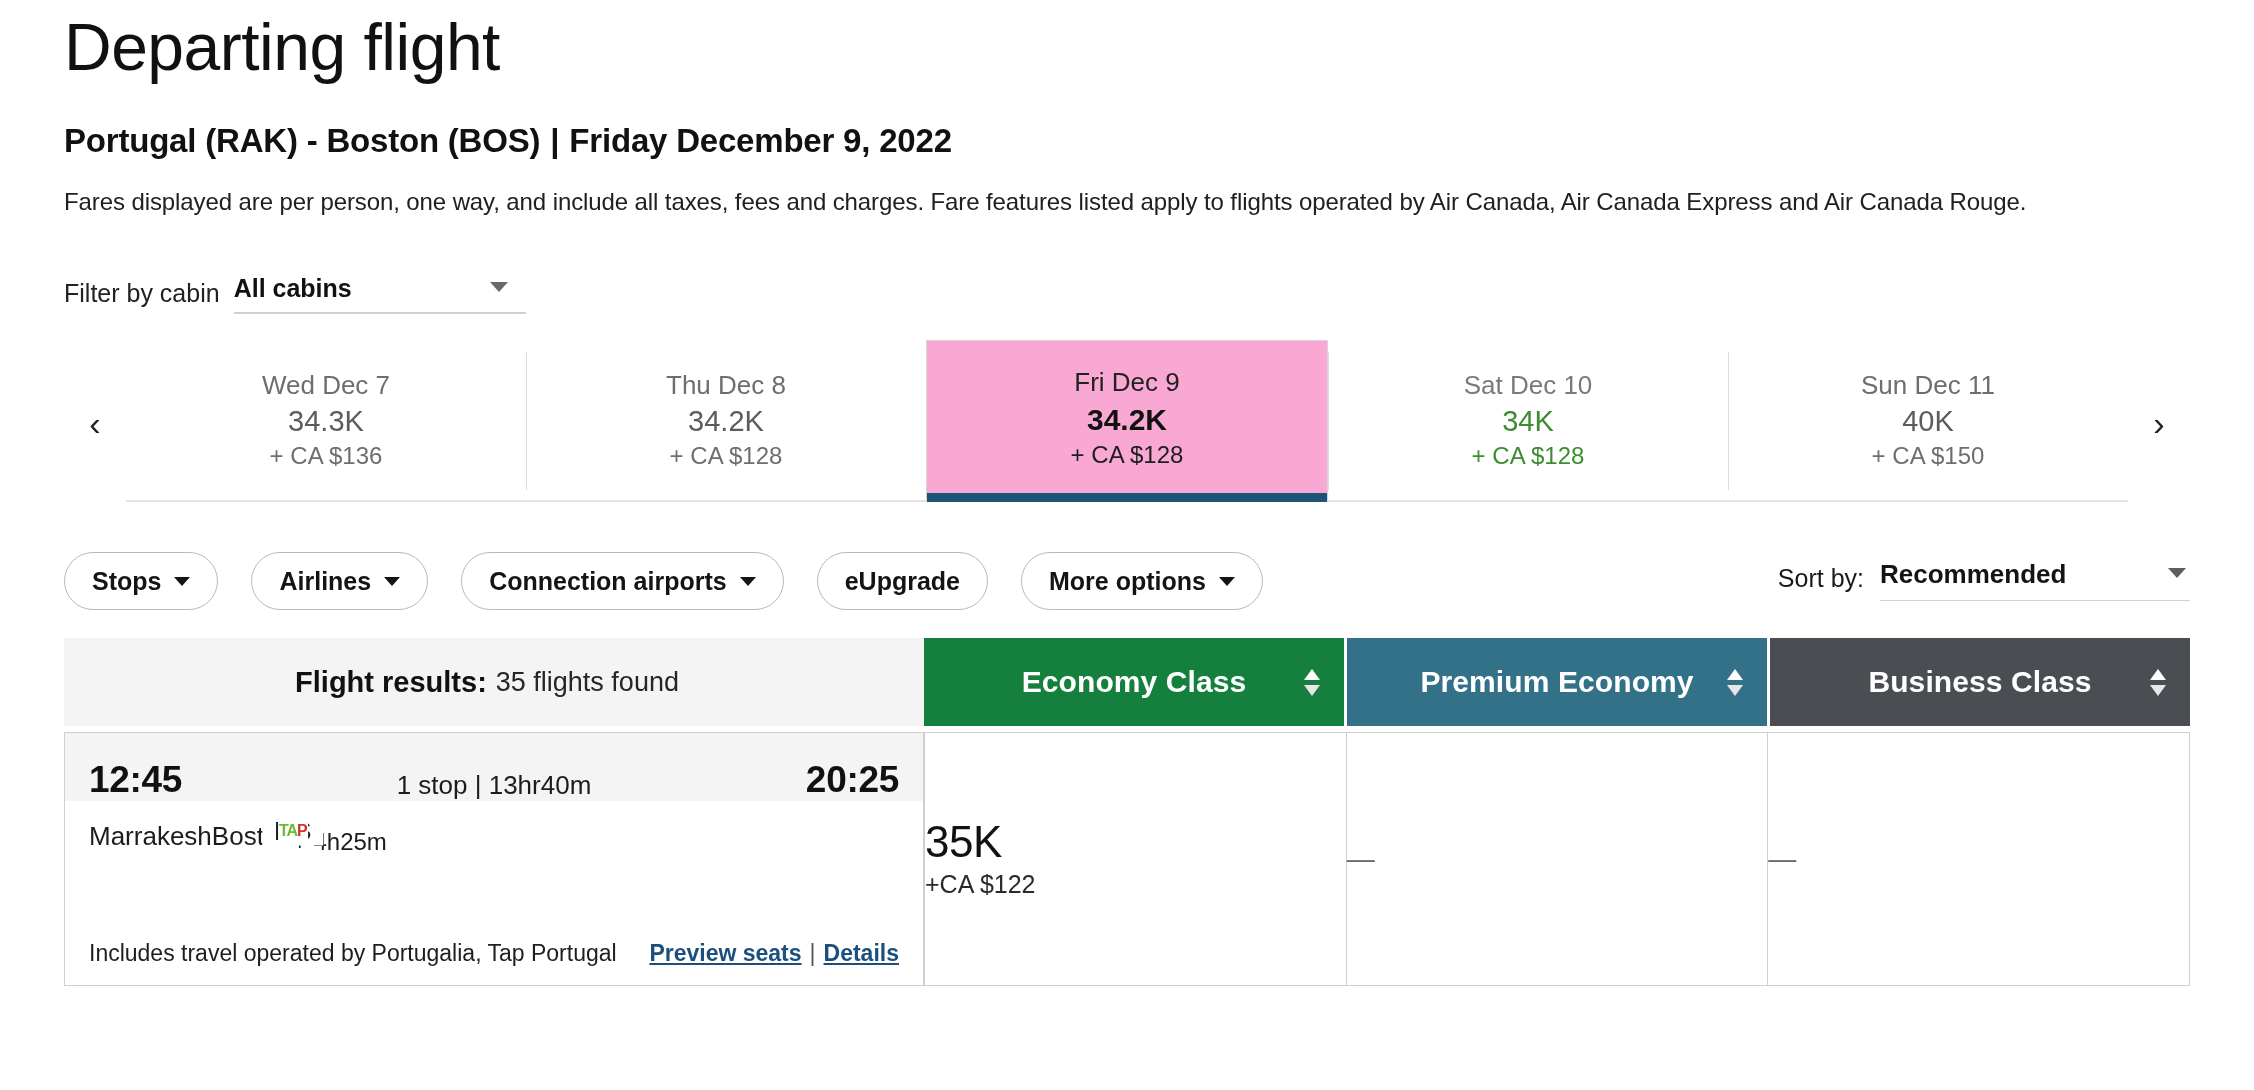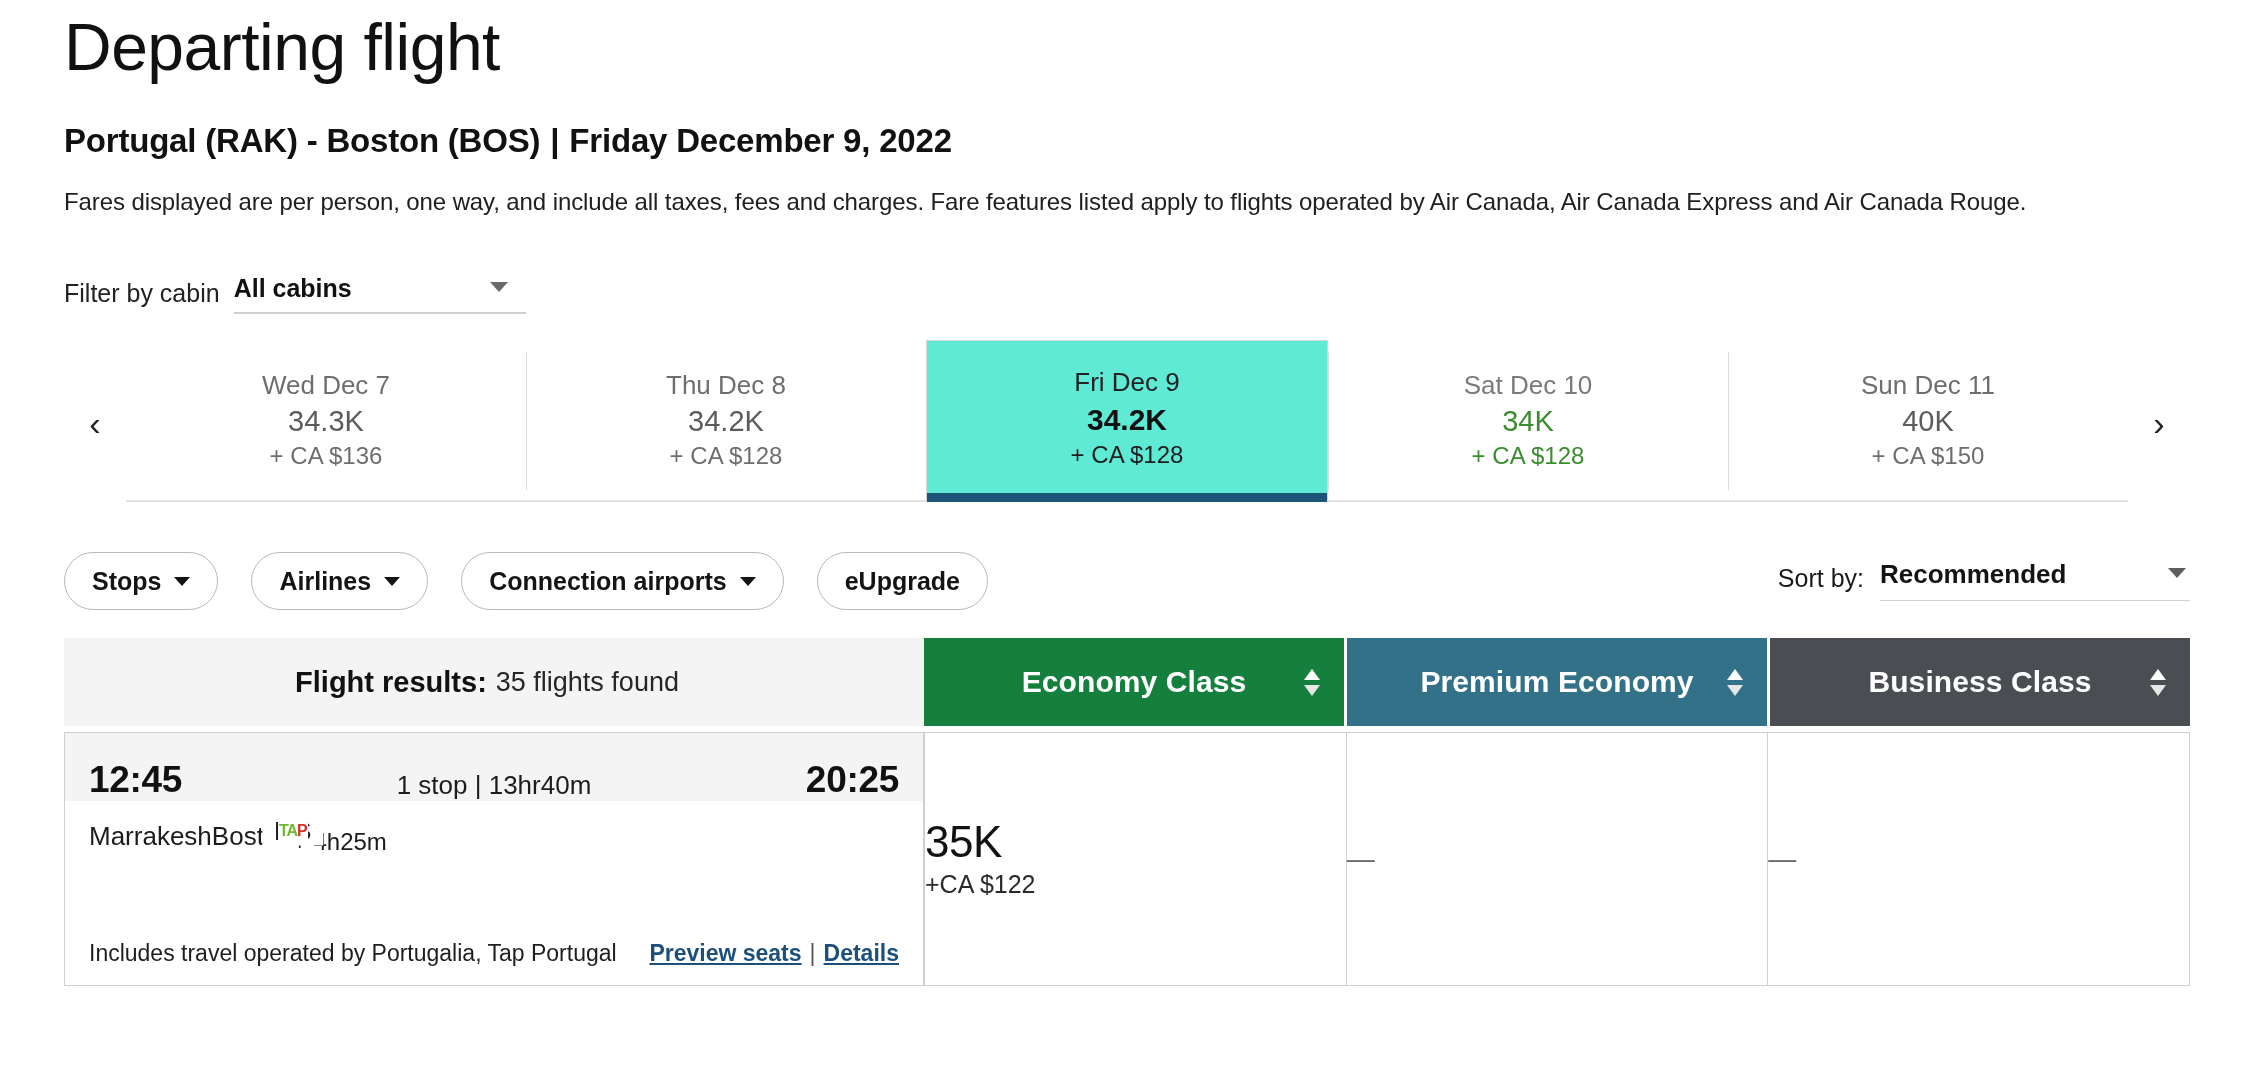--- a/index.html
+++ b/index.html
@@ -135,21 +135,21 @@
   .date-cell .d-cash {
     font-size: 24px;
     color: #6e6e6e;
     line-height: 1.34;
   }
   .date-cell.is-green .d-day { color: #7a7a7a; }
   .date-cell.is-green .d-points,
   .date-cell.is-green .d-cash { color: #3b8d2f; }
 
   .date-cell.is-selected {
-    background: #5eead4;
+    background: #f9a8d4;
     border: 1px solid #d6d6d6;
     border-bottom: none;
     z-index: 3;
     margin: -4px 0 0 0;
     box-shadow: 0 0 0 0 transparent;
   }
   .date-cell.is-selected::before { display: none; }
   .date-cell.is-selected::after {
     content: "";
     position: absolute;
@@ -514,20 +514,24 @@
     <div class="pill">
       <span>Airlines</span>
       <span class="pill-caret"></span>
     </div>
     <div class="pill">
       <span>Connection airports</span>
       <span class="pill-caret"></span>
     </div>
     <div class="pill">
       <span>eUpgrade</span>
+    </div>
+    <div class="pill">
+      <span>More options</span>
+      <span class="pill-caret"></span>
     </div>
 
     <div class="sort-wrap">
       <span class="sort-label">Sort by:</span>
       <div class="sort-select">
         <span class="sort-value">Recommended</span>
         <span class="sort-caret"></span>
       </div>
     </div>
   </div>

